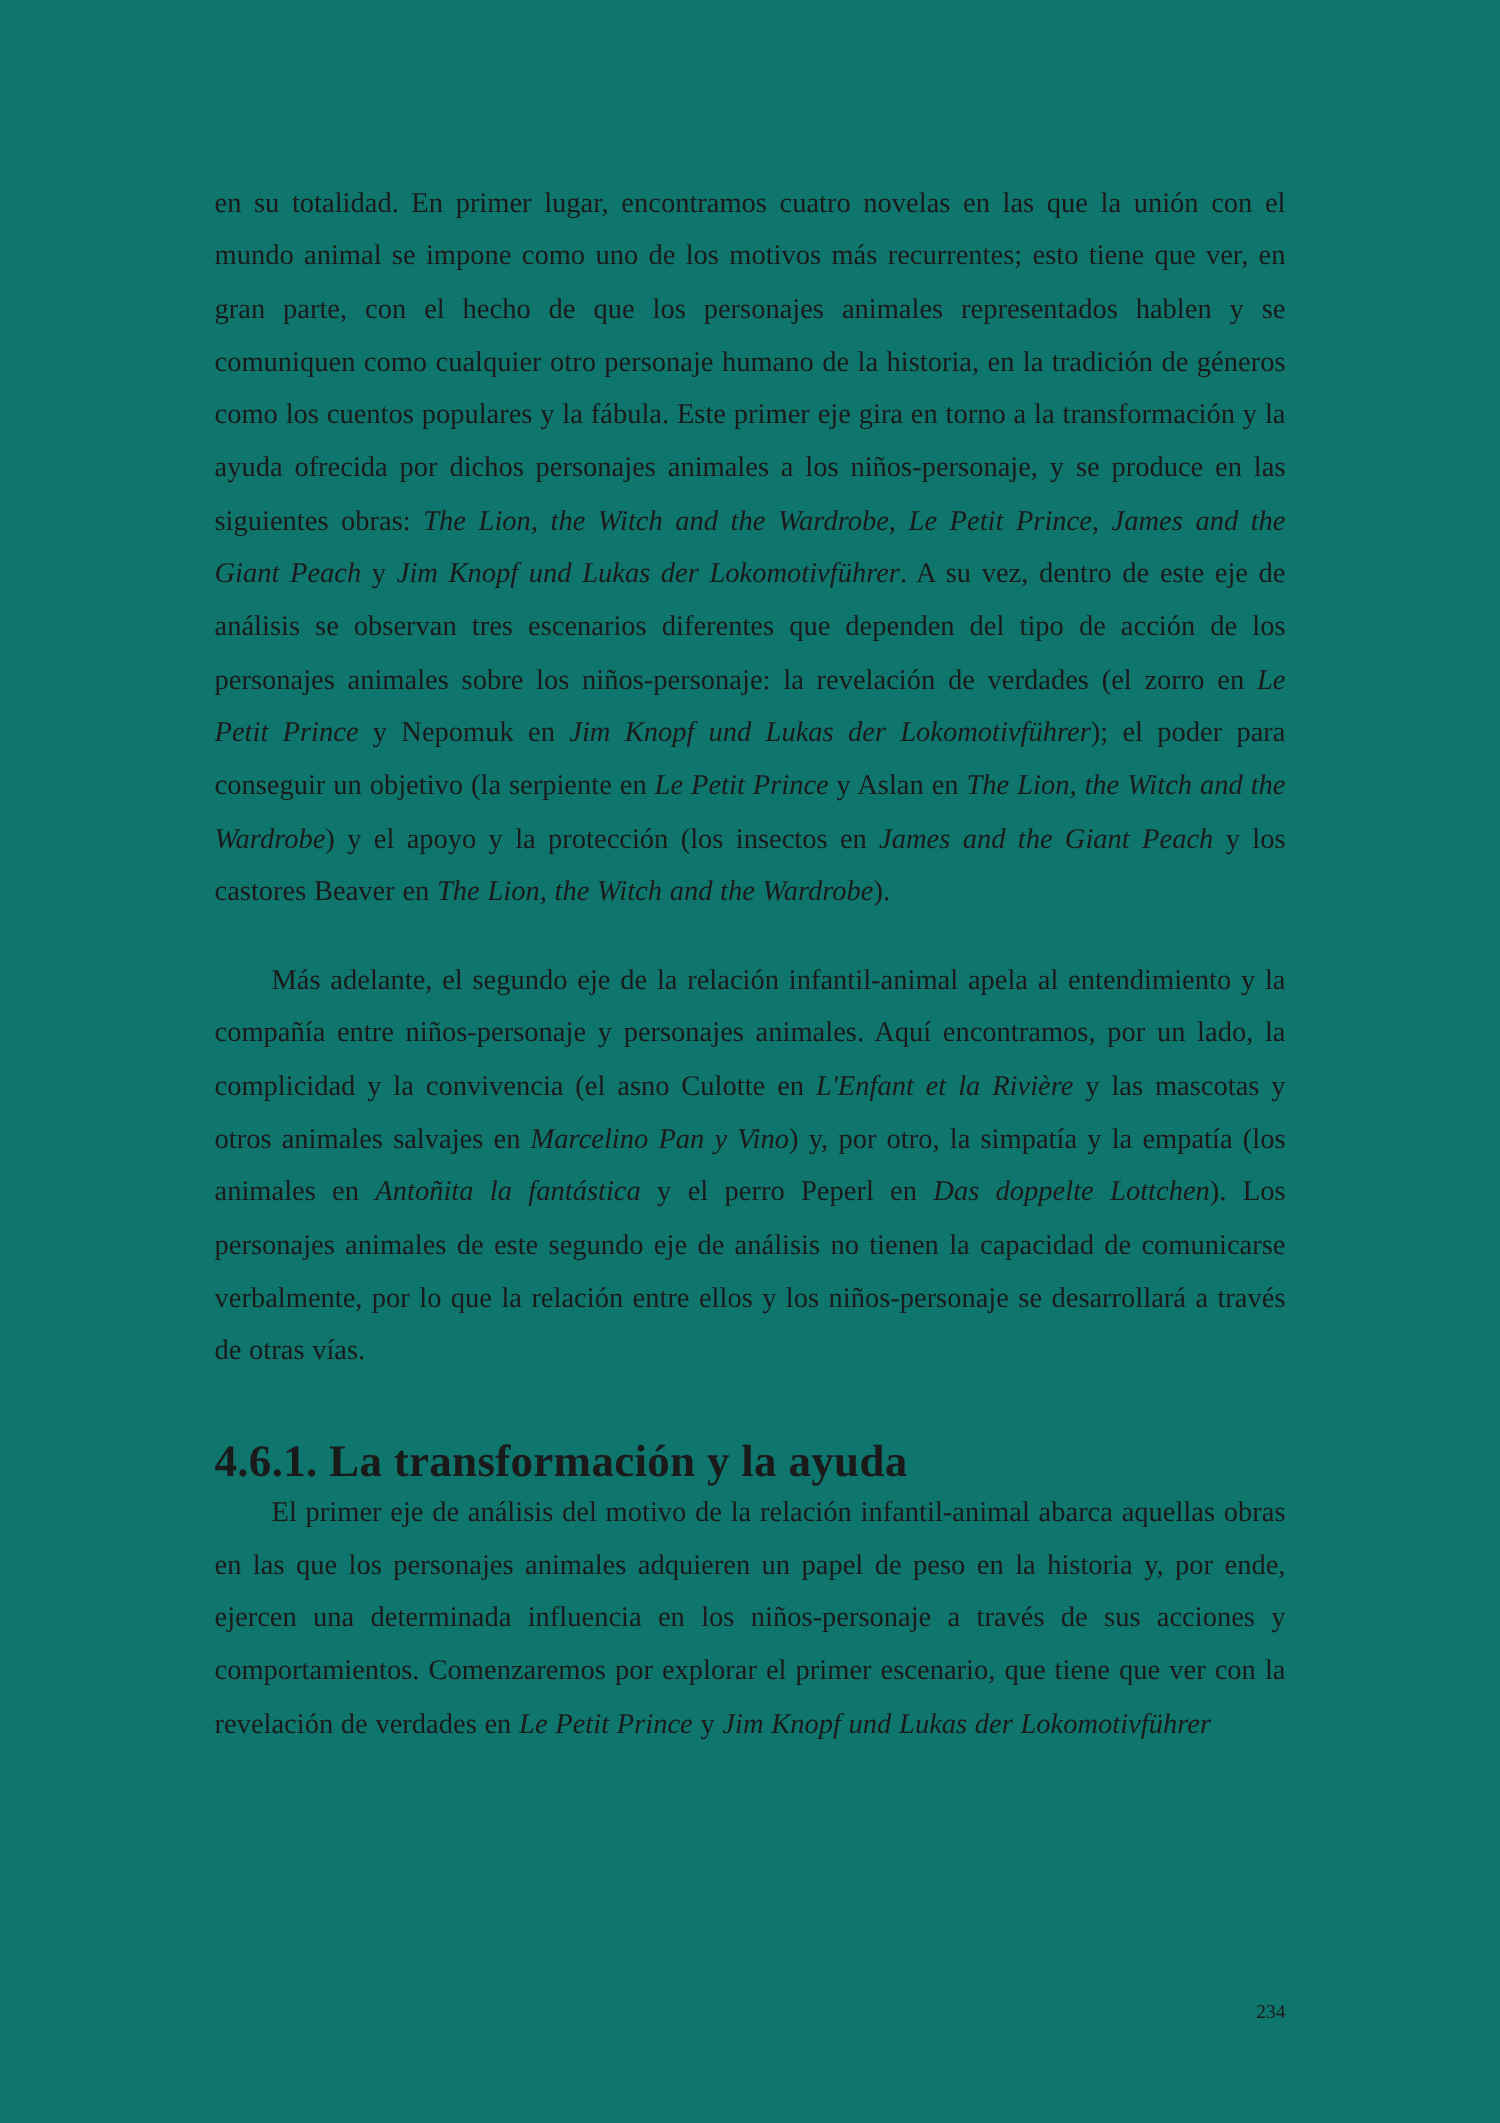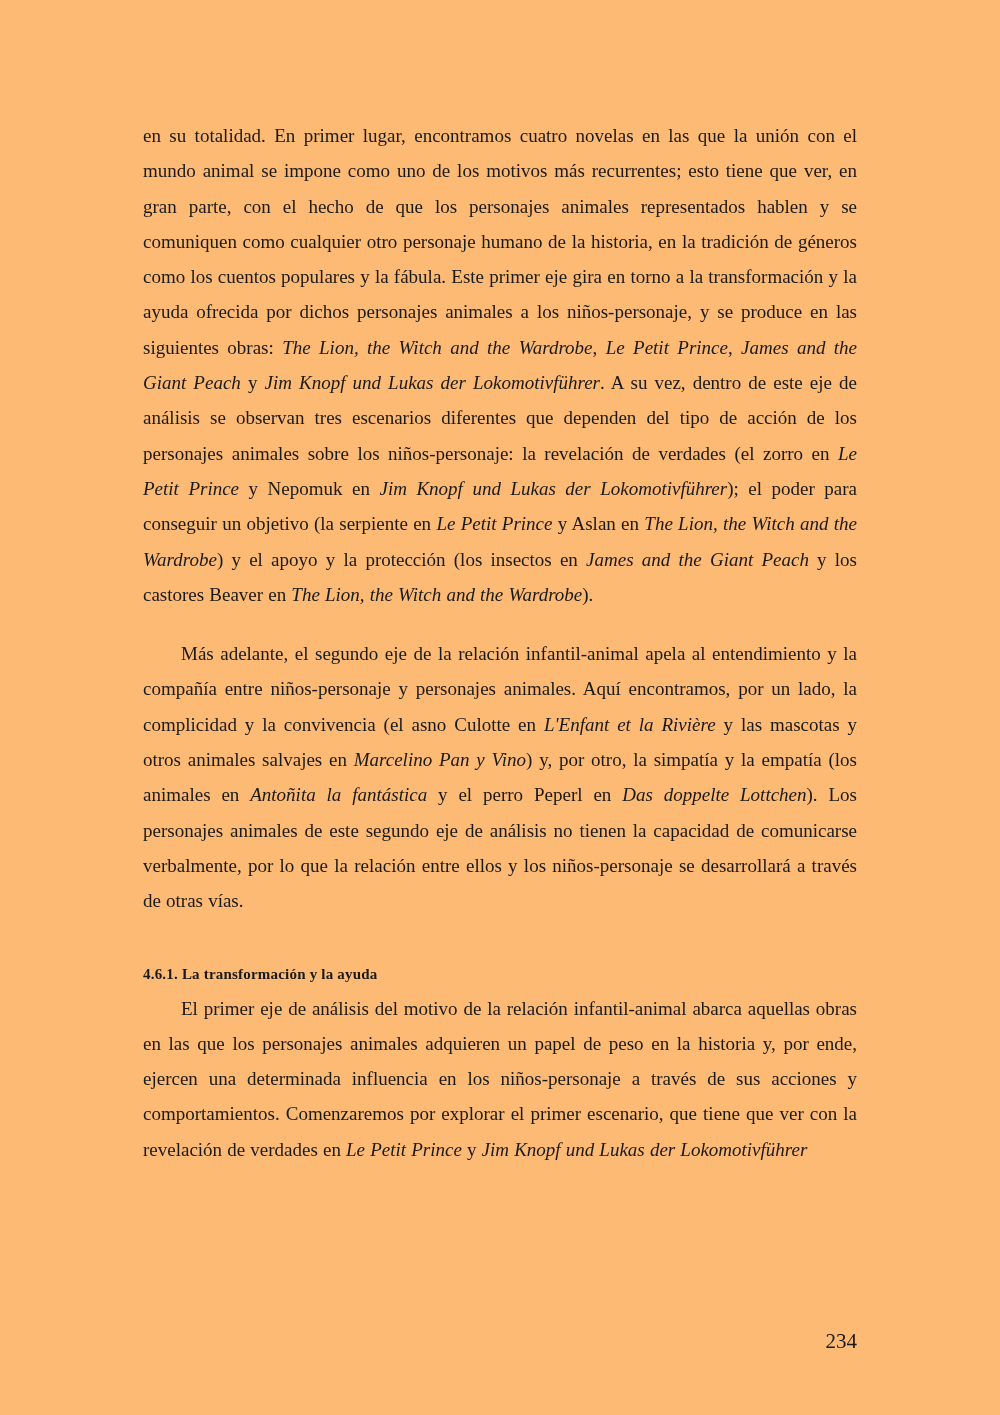--- a/index.html
+++ b/index.html
@@ -4,21 +4,21 @@
 <style>
   html, body {
     margin: 0;
     padding: 0;
     background: #ffffff;
   }
   .page {
     position: relative;
     width: 1000px;
     height: 1415px;
-    background: #fdba74;
+    background: #0f766e;
     box-sizing: border-box;
     padding: 118px 143px 0 143px;
     font-family: "Liberation Serif", "DejaVu Serif", serif;
     font-size: 19px;
     color: #1a1a1a;
     overflow: hidden;
   }
   p.body-par {
     margin: 0;
     text-align: justify;
@@ -33,33 +33,33 @@
   }
   p.body-par.first-indent {
     text-indent: 38px;
   }
   .it {
     font-style: italic;
   }
   h2.section-heading {
     margin: 39px 0 0 0;
     font-family: "Liberation Serif", "DejaVu Serif", serif;
-    font-size: 15px;
+    font-size: 30px;
     font-weight: bold;
     line-height: 33px;
     color: #1a1a1a;
     letter-spacing: 0.2px;
   }
   p.body-par.after-heading {
   }
   .page-number {
     position: absolute;
     top: 1328px;
     right: 143px;
-    font-size: 21px;
+    font-size: 13px;
     line-height: 26px;
     color: #1a1a1a;
   }
 </style>
 </head>
 <body>
 
 <div class="page">
 
   <p class="body-par"><span>en su totalidad. En primer lugar, encontramos cuatro novelas en las que la unión con el mundo animal se impone como uno de los motivos más recurrentes; esto tiene que ver, en gran parte, con el hecho de que los personajes animales representados hablen y se comuniquen como cualquier otro personaje humano de la historia, en la tradición de géneros como los cuentos populares y la fábula. Este primer eje gira en torno a la transformación y la ayuda ofrecida por dichos personajes animales a los niños-personaje, y se produce en las siguientes obras: </span><span class="it">The Lion, the Witch and the Wardrobe</span><span>, </span><span class="it">Le Petit Prince</span><span>, </span><span class="it">James and the Giant Peach</span><span> y </span><span class="it">Jim Knopf und Lukas der Lokomotivführer</span><span>. A su vez, dentro de este eje de análisis se observan tres escenarios diferentes que dependen del tipo de acción de los personajes animales sobre los niños-personaje: la revelación de verdades (el zorro en </span><span class="it">Le Petit Prince</span><span> y Nepomuk en </span><span class="it">Jim Knopf und Lukas der Lokomotivführer</span><span>); el poder para conseguir un objetivo (la serpiente en </span><span class="it">Le Petit Prince</span><span> y Aslan en </span><span class="it">The Lion, the Witch and the Wardrobe</span><span>) y el apoyo y la protección (los insectos en </span><span class="it">James and the Giant Peach</span><span> y los castores Beaver en </span><span class="it">The Lion, the Witch and the Wardrobe</span><span>).</span></p>

